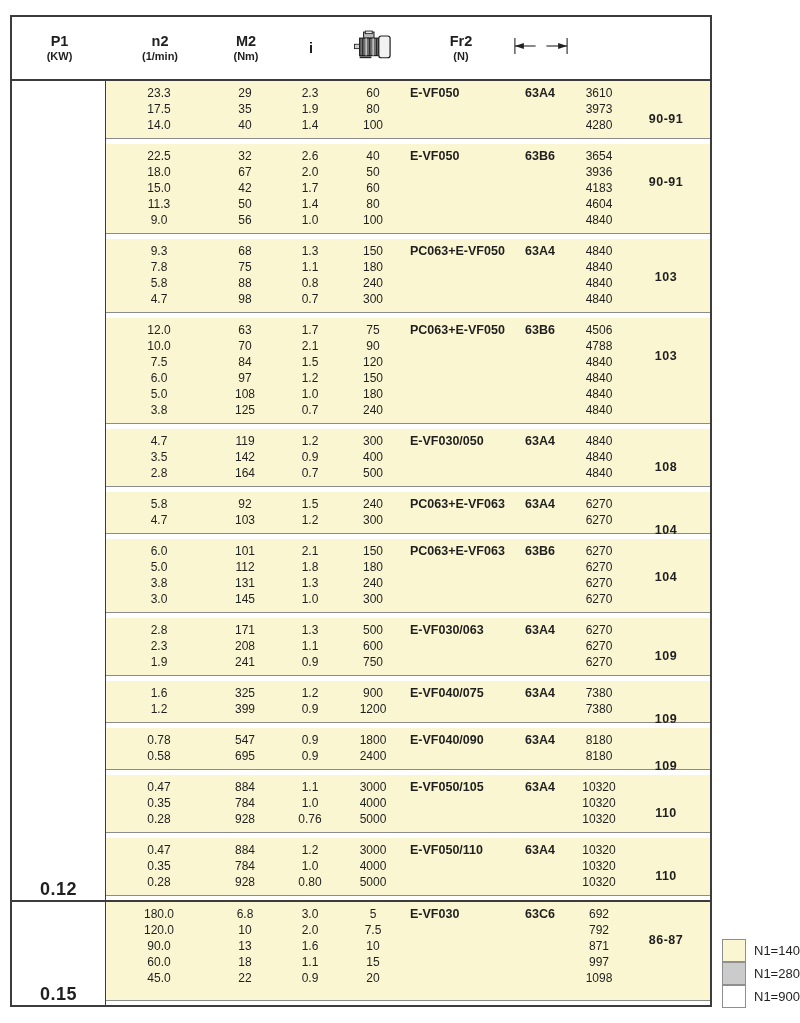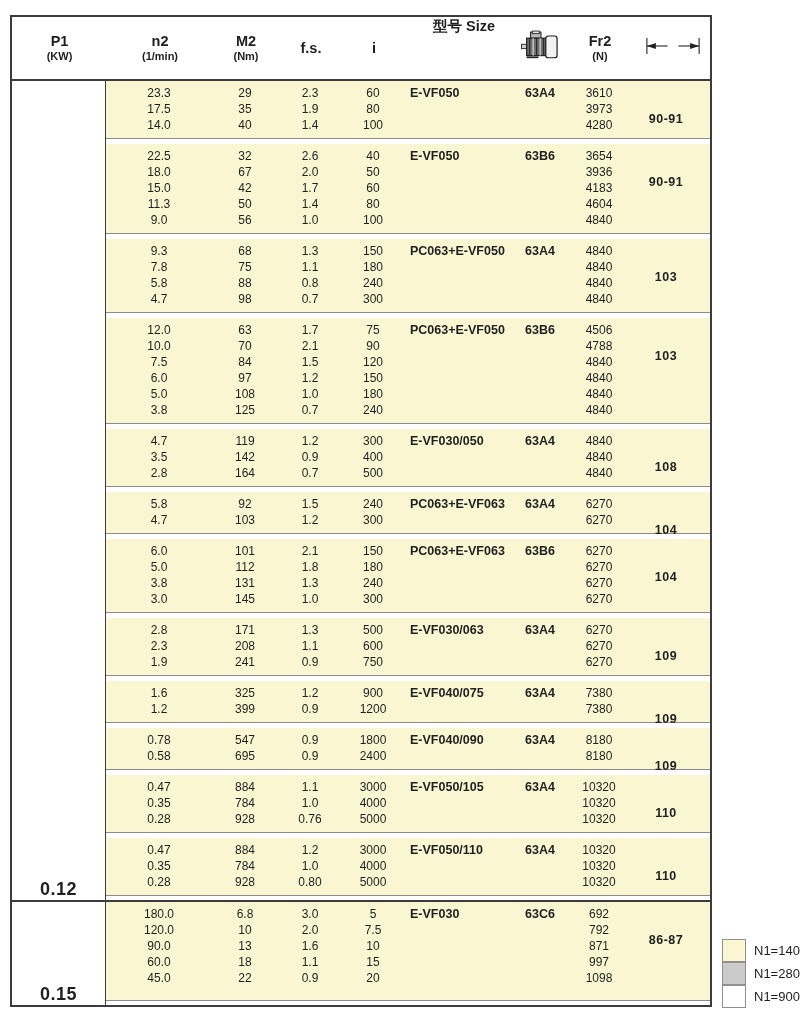--- a/index.html
+++ b/index.html
@@ -53,27 +53,21 @@
       </div>
       <div class="hcell">
         <span>n2</span>
         <span class="sub">(1/min)</span>
       </div>
       <div class="hcell">
         <span>M2</span>
         <span class="sub">(Nm)</span>
       </div>
       <div class="hcell">
-        <span>f.s.</span>
-      </div>
-      <div class="hcell">
         <span>i</span>
-      </div>
-      <div class="hcell model-h">
-        <span>型号 Size</span>
       </div>
       <div class="hcell icon-cell">
         <span>
           <svg width="40" height="32" viewBox="0 0 46 36">
             <rect x="0.5" y="16" width="6" height="5" fill="#cfcfcf" stroke="#222" stroke-width="1"></rect>
             <rect x="11" y="2" width="12" height="7" fill="#b9b9b9" stroke="#222" stroke-width="1.2"></rect>
             <rect x="13" y="0.8" width="8" height="3" fill="#e8e8e8" stroke="#222" stroke-width="1"></rect>
             <rect x="6.5" y="9" width="22" height="20" fill="#6f6f6f" stroke="#222" stroke-width="1.4"></rect>
             <line x1="10" y1="9" x2="10" y2="29" class="thin"></line>
             <line x1="14" y1="9" x2="14" y2="29" stroke="#d9d9d9" stroke-width="1.4"></line>

